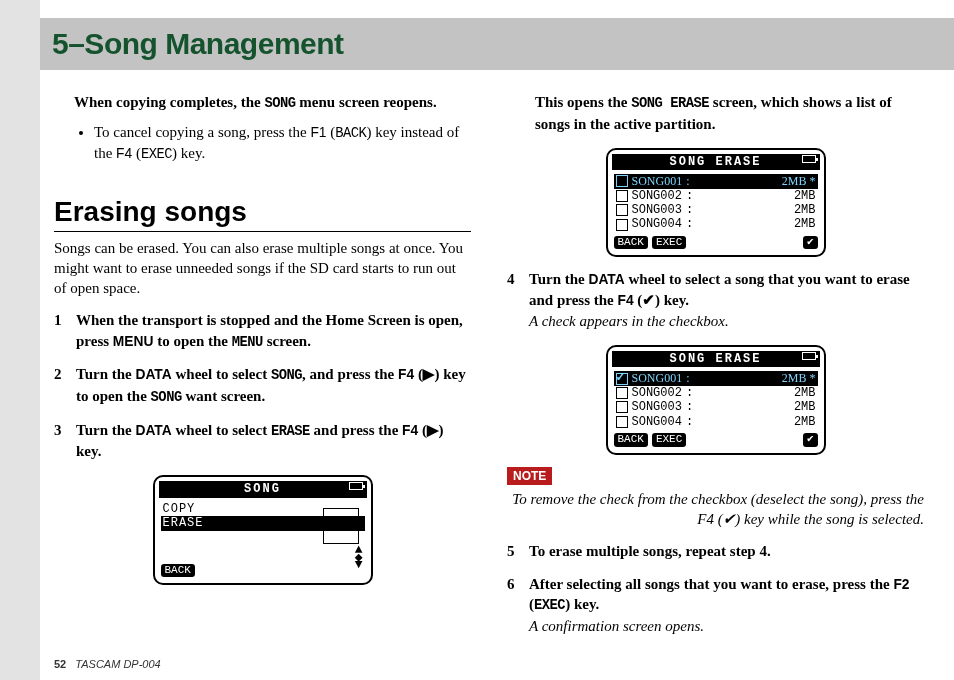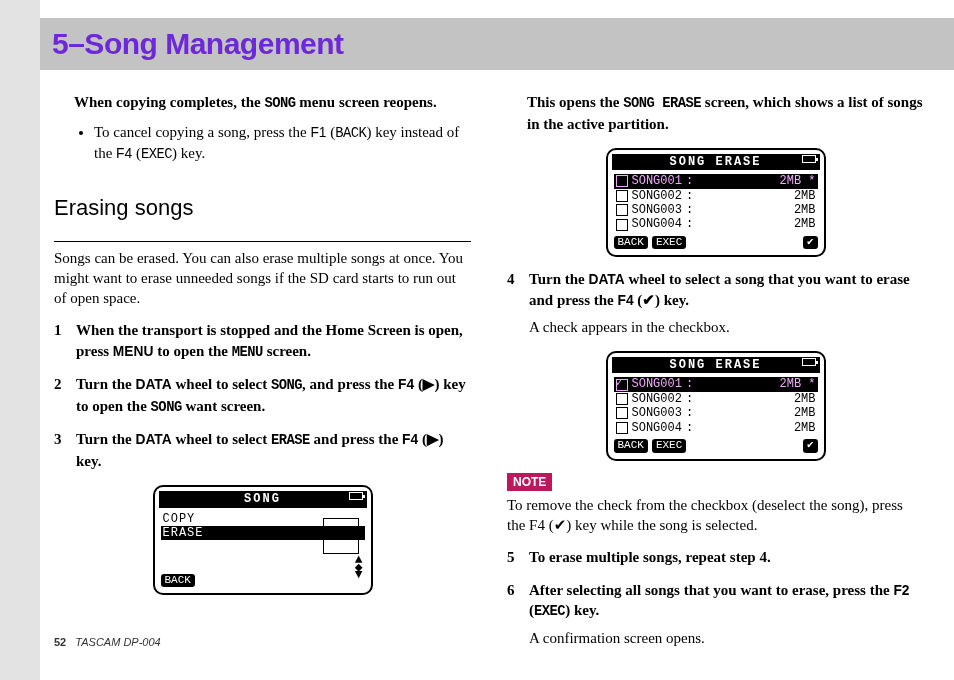--- a/index.html
+++ b/index.html
@@ -34,21 +34,21 @@
     align-items: center;
     padding-left: 12px;
     box-sizing: border-box;
   }
   .title-band h1 {
     margin: 0;
     font-family: Arial, Helvetica, sans-serif;
     font-weight: 800;
     font-size: 30px;
     letter-spacing: -0.5px;
-    color: #6d28d9;
+    color: #14532d;
   }
   .columns {
     position: absolute;
     left: 54px;
     right: 30px;
     top: 86px;
     bottom: 40px;
     display: flex;
     gap: 36px;
   }
@@ -60,47 +60,47 @@
   
   .serif-bold { font-weight: bold; }
   .indent { margin-left: 20px; }
   .mono { font-family: 'Courier New', monospace; font-size: 0.92em; letter-spacing: -0.5px; }
   .sans { font-family: Arial, Helvetica, sans-serif; font-size: 0.92em; }
   ul.bullets { margin: 8px 0 0 40px; padding: 0; }
   ul.bullets li { margin-bottom: 6px; }
 
   h2.subheading {
     font-family: Arial, Helvetica, sans-serif;
-    font-weight: 400;
-    font-size: 22px;
+    font-weight: 700;
+    font-size: 28px;
     margin: 28px 0 2px 0;
     border-bottom: 1px solid #000;
-    padding-bottom: 18px;
+    padding-bottom: 0;
   }
 
   ol.steps { list-style: none; counter-reset: step; margin: 0; padding: 0; }
   ol.steps > li { counter-increment: step; position: relative; padding-left: 22px; margin: 12px 0; font-weight: bold; }
   ol.steps > li::before { content: counter(step); position: absolute; left: 0; font-weight: bold; }
-  ol.steps > li .plain { font-weight: normal; display: block; margin-top: 6px; margin-left: 0; }
+  ol.steps > li .plain { font-weight: normal; display: block; margin-left: 0; font-style: italic; }
 
   .note-chip {
-    background: #be185d; color: #fff;
+    background: #b91c1c; color: #fff;
     font-family: Arial, Helvetica, sans-serif;
     font-weight: bold;
     font-size: 12px;
     padding: 1px 6px;
     display: inline-block;
     text-align: center;
   }
-  .note-body { margin: 4px 0 10px 0; }
+  .note-body { font-style: italic; margin: 4px 0 10px 0; text-align: right; }
 
   .page-footer {
     position: absolute;
     left: 54px;
-    bottom: 30px;
+    bottom: 8px;
     font-family: Arial, Helvetica, sans-serif;
     font-size: 11px;
     font-style: italic;
     color: #333;
   }
   .page-footer .pn { font-style: normal; font-weight: bold; margin-right: 6px; }
 
   
   .lcd {
     width: 220px;
@@ -123,21 +123,21 @@
     position: relative;
     padding: 1px 0;
   }
   .lcd-title .batt {
     position: absolute; right: 4px; top: 1px;
     width: 14px; height: 8px; border: 1px solid #fff;
     box-sizing: border-box;
   }
   .lcd-title .batt::after { content:""; position:absolute; right:-3px; top:2px; width:2px; height:3px; background:#fff; }
   .lcd-row { display: flex; align-items: center; gap: 4px; padding: 0 2px; }
-  .lcd-row.inv { background:#000; color:#f0abfc; }
+  .lcd-row.inv { background:#000; color:#7dd3fc;font-family:Liberation Serif, serif; }
   .chk { width:10px; height:10px; border:1px solid currentColor; display:inline-block; position:relative; flex:0 0 auto; }
   .chk.on::after { content:"✓"; position:absolute; left:-1px; top:-4px; font-size:12px; font-weight:bold; }
   .lcd-body { min-height: 58px; position: relative; }
   .lcd-footer { display:flex; gap:4px; margin-top:4px; }
   .lcd-btn { background:#000; color:#fff; padding:0 4px; border-radius:3px; font-size:11px; }
   .lcd-footer .spacer { flex:1; }
 
   .lcd-song-menu .entry { padding: 0 2px; letter-spacing:1px; }
   .lcd-song-menu .entry.sel { background:#000; color:#fff; }
   .lcd-song-menu .note-icon {
@@ -205,21 +205,21 @@
         </div>
         <div class="lcd-footer">
           <span class="lcd-btn">BACK</span>
         </div>
       </div>
 
     </div>
 
     <div class="col">
 
-      <p class="serif-bold" style="margin-left:20px">
+      <p class="serif-bold" style="margin-left:28px">
         <span>This opens the </span><span class="mono">SONG ERASE</span><span> screen, which shows a list of songs in the active partition.</span>
       </p>
 
       <div class="lcd" id="lcd-e1">
         <div class="lcd-title">
           <span>SONG ERASE</span>
           <span class="batt"></span>
         </div>
         <div class="lcd-body">
             <div class="lcd-row inv">

